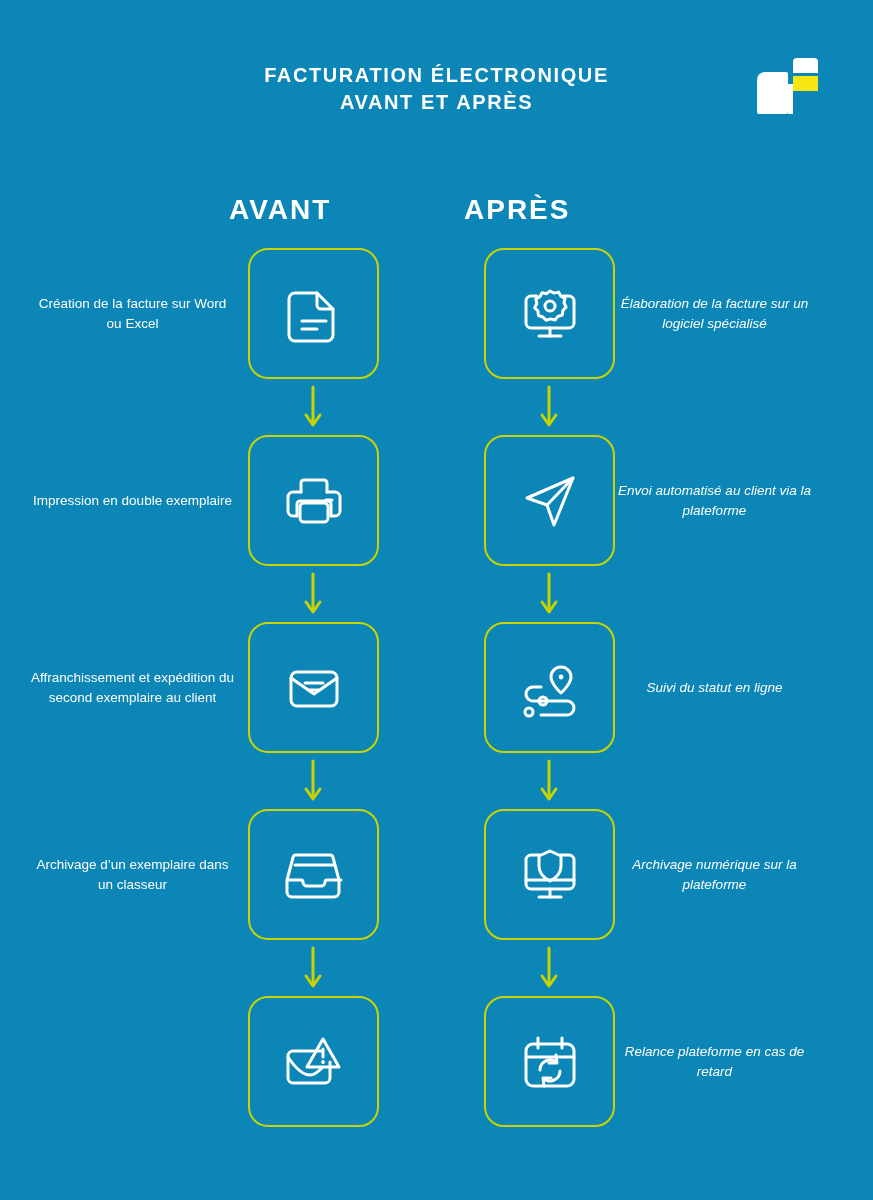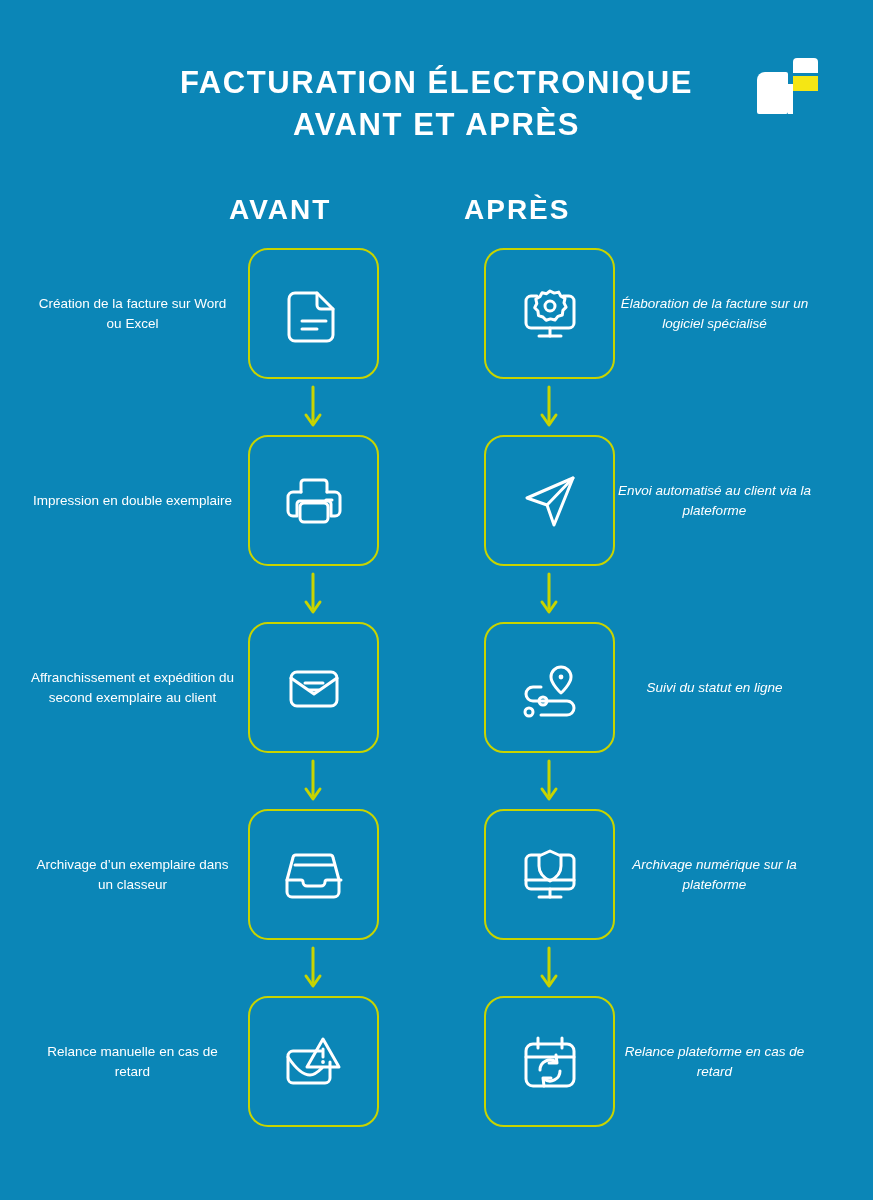--- a/index.html
+++ b/index.html
@@ -25,21 +25,21 @@
     top: 0; left: 0; right: 0;
     height: 150px;
   }
 
   .title {
     position: absolute;
     top: 62px;
     left: 0; right: 0;
     text-align: center;
     color: #ffffff;
-    font-size: 31px;
+    font-size: 20px;
     font-weight: bold;
     letter-spacing: 1.6px;
     line-height: 1.35;
     text-transform: uppercase;
   }
   .title-line-2 { display: block; }
 
   .logo {
     position: absolute;
     top: 56px;
@@ -345,23 +345,20 @@
 
       <div class="arrow arrow-right">
         <svg width="22" height="56" viewBox="0 0 22 56" fill="none" stroke="#c8d400" stroke-width="3" stroke-linecap="round" stroke-linejoin="round">
           <line x1="11" y1="8" x2="11" y2="42"></line>
           <polyline points="4,36 11,46 18,36"></polyline>
         </svg>
       </div>
     </div>
 
     <div class="row">
-      <div class="label label-left">
-        <span>Relance manuelle en cas de retard</span>
-      </div>
 
       <div class="tile tile-left">
         <span>
           <svg width="70" height="70" viewBox="0 0 70 70" fill="none" stroke="#ffffff" stroke-width="3" stroke-linecap="round" stroke-linejoin="round">
             <path d="M42 24 h-28 a5 5 0 0 0 -5 5 v22 a5 5 0 0 0 5 5 h32 a5 5 0 0 0 5 -5 v-16"></path>
             <path d="M9 30 c8 12 16 18 22 18 c4 0 8 -3 12 -7"></path>
             <path d="M44 12 L60 40 H28 Z"></path>
             <line x1="44" y1="22" x2="44" y2="30"></line>
             <circle cx="44" cy="35" r="1.9" fill="#ffffff" stroke="none"></circle>
           </svg>

